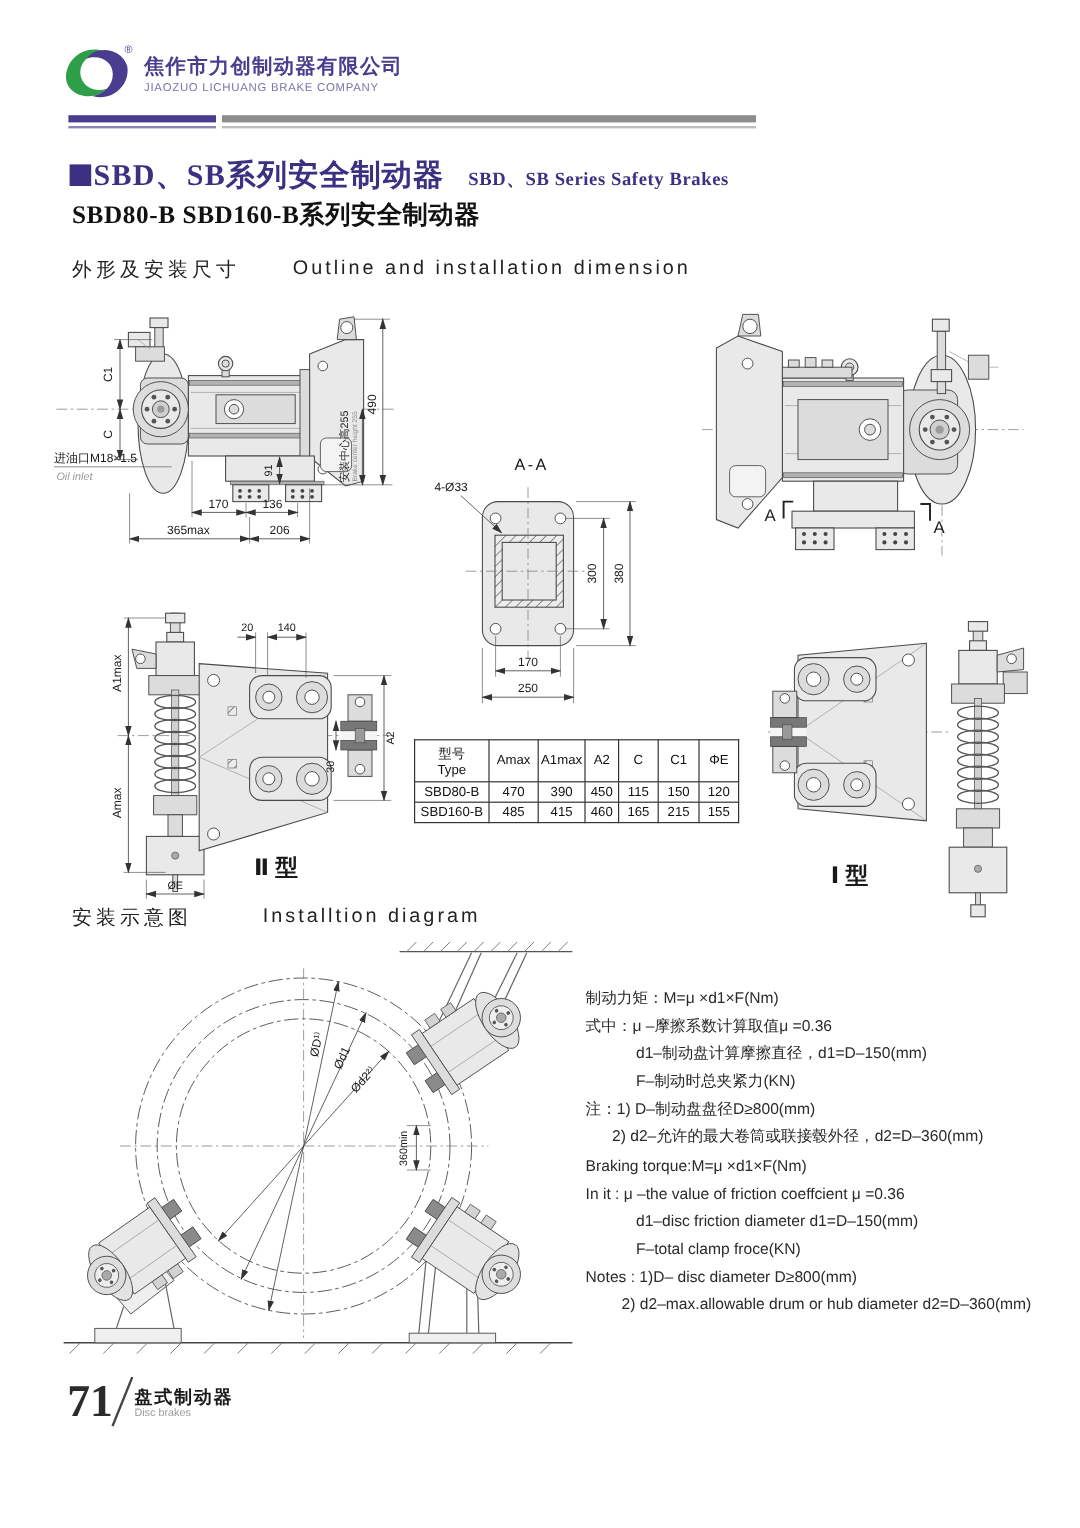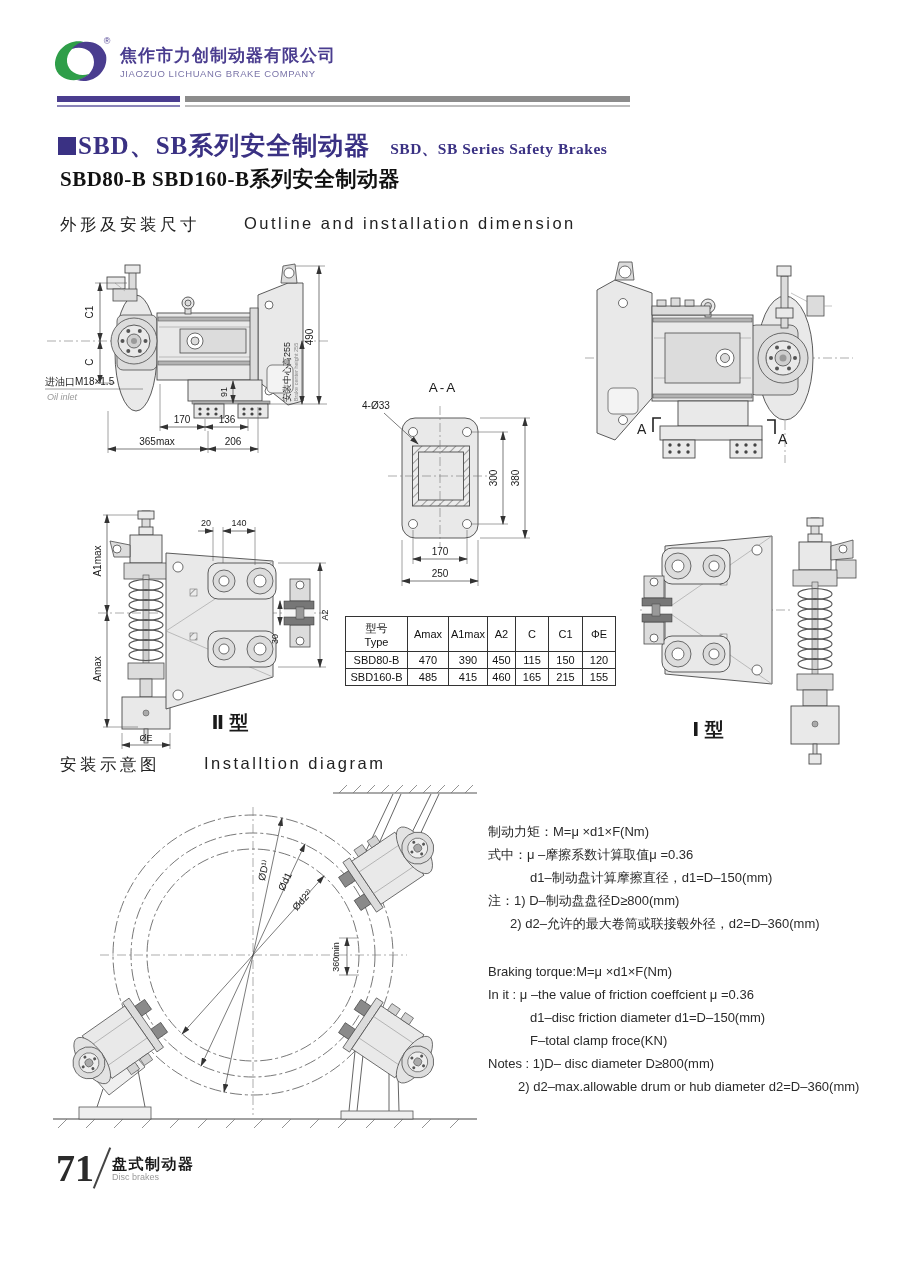--- a/index.html
+++ b/index.html
@@ -489,21 +489,21 @@
       <rect class="part" x="151" y="228" width="48" height="38"></rect>
       <circle cx="175" cy="246" r="3" fill="#aaa" stroke="#444" stroke-width=".5"></circle>
       <rect class="part2" x="173" y="266" width="4" height="14"></rect>
       <rect class="part" x="169" y="276" width="12" height="10"></rect>
     </g>
     <text x="68" y="258" font-size="19" font-weight="bold" fill="#1a1a1a" text-anchor="middle">Ⅰ 型</text>
   </svg>
 
   <div class="section-h" style="left:60px;top:754px">
     <span class="cn">安装示意图</span>
-    <span class="en" style="margin-left:44px">Installtion diagram</span>
+    <span class="en" style="margin-left:59px">Installtion diagram</span>
   </div>
 
   <svg class="draw" style="left:45px;top:783px" width="440" height="365" viewBox="0 0 440 365">
     <defs>
       <g id="bu">
         <rect x="-16" y="-20" width="14" height="12" fill="#8a8a8a" stroke="#444" stroke-width=".7"></rect>
         <rect x="-16" y="8" width="14" height="12" fill="#8a8a8a" stroke="#444" stroke-width=".7"></rect>
         <rect x="-4" y="-30" width="8" height="60" fill="#dcdcdc" stroke="#444" stroke-width=".7"></rect>
         <rect x="4" y="-26" width="52" height="52" fill="#e9e9e9" stroke="#444" stroke-width=".7"></rect>
         <line x1="4" y1="-13" x2="56" y2="-13" stroke="#999" stroke-width=".6"></line>
@@ -593,20 +593,21 @@
       <line class="ext" x1="294" y1="192" x2="314" y2="192"></line>
       <line class="dim" x1="302" y1="155" x2="302" y2="192" marker-start="url(#ar)" marker-end="url(#ar)"></line>
       <text class="dts" text-anchor="middle" transform="rotate(-90 294 174)" x="294" y="174">360min</text>
     </g>
   </svg>
 
   <div class="notes" style="top:820px">
     <div class="ln">制动力矩：M=μ ×d1×F(Nm)</div>
     <div class="ln">式中：μ –摩擦系数计算取值μ =0.36</div>
     <div class="ln ind1">d1–制动盘计算摩擦直径，d1=D–150(mm)</div>
+    <div class="ln ind1">F–制动时总夹紧力(KN)</div>
     <div class="ln">注：1) D–制动盘盘径D≥800(mm)</div>
     <div class="ln ind2">2) d2–允许的最大卷筒或联接毂外径，d2=D–360(mm)</div>
   </div>
   <div class="notes" style="top:960px">
     <div class="ln">Braking torque:M=μ ×d1×F(Nm)</div>
     <div class="ln">In it : μ –the value of friction coeffcient μ =0.36</div>
     <div class="ln ind1">d1–disc friction diameter d1=D–150(mm)</div>
     <div class="ln ind1">F–total clamp froce(KN)</div>
     <div class="ln">Notes : 1)D– disc diameter D≥800(mm)</div>
     <div class="ln ind3">2) d2–max.allowable drum or hub diameter d2=D–360(mm)</div>

